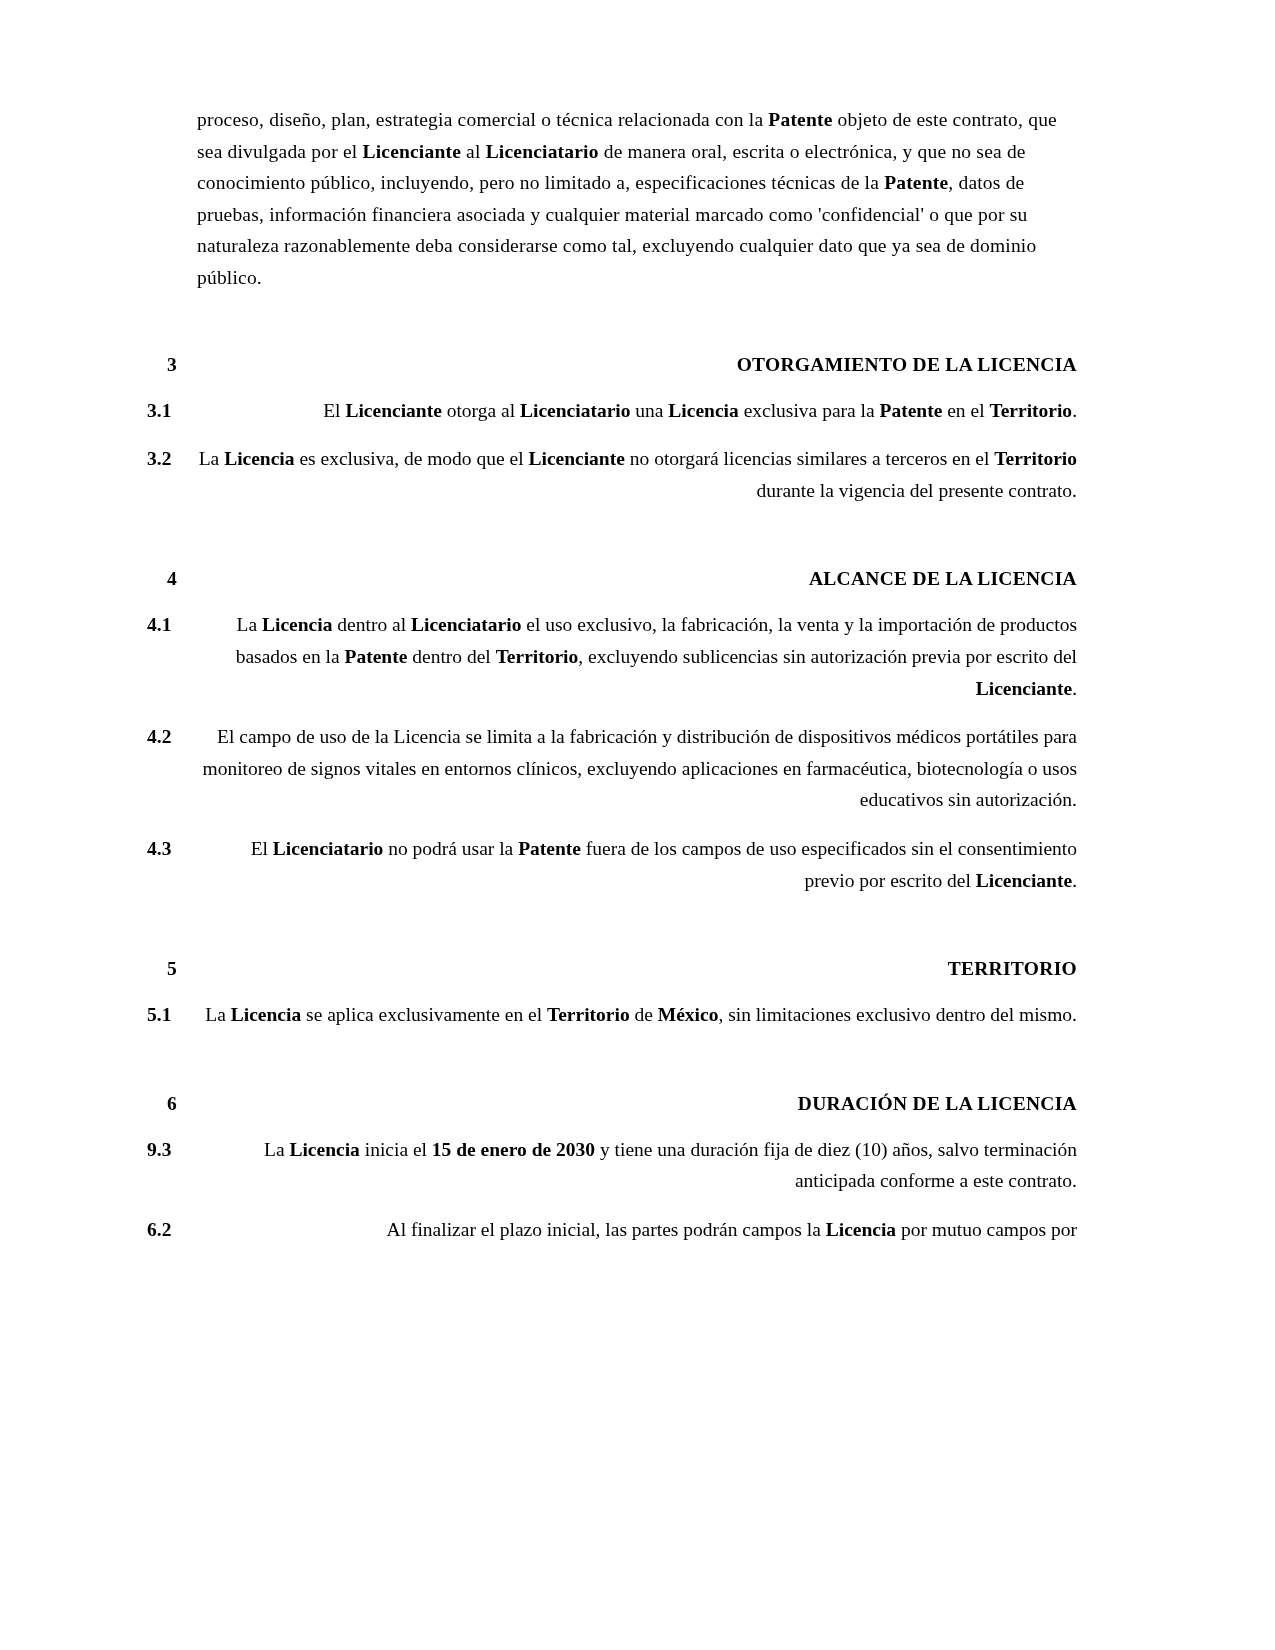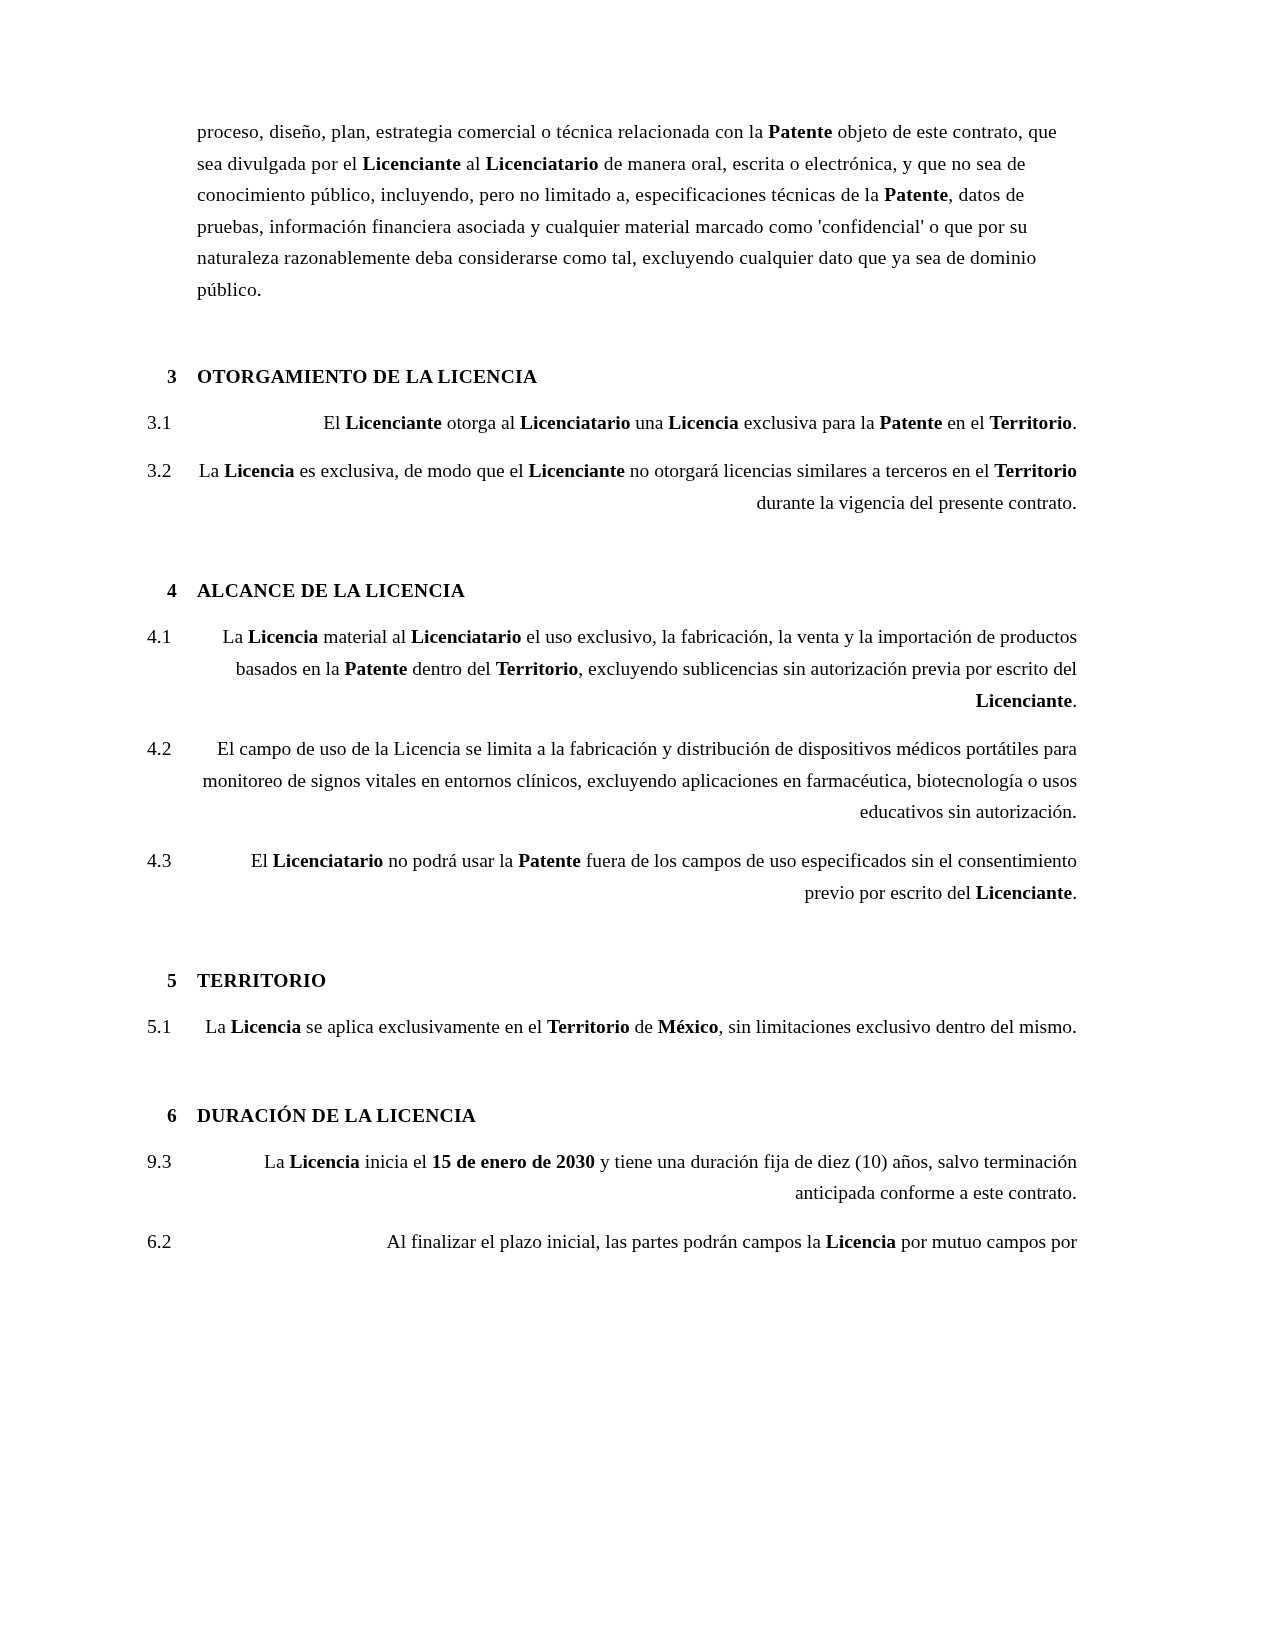--- a/index.html
+++ b/index.html
@@ -17,21 +17,21 @@
     width: 1275px;
     height: 1650px;
     background: #ffffff;
     margin: 0 auto;
     overflow: hidden;
     box-sizing: border-box;
   }
   .content {
     position: absolute;
     left: 147px;
-    top: 116px;
+    top: 104px;
     width: 930px;
   }
 
   
   .intro-para {
     margin: 0 0 0 50px;
     font-size: 19.5px;
     line-height: 31.6px;
     text-align: left;
     letter-spacing: 0.01em;
@@ -51,35 +51,37 @@
   }
   .section-heading .sec-num {
     width: 50px;
     flex: 0 0 50px;
     text-align: left;
     padding-left: 20px;
     box-sizing: border-box;
   }
   .section-heading .sec-title {
     flex: 1 1 auto;
+    text-align: right;
   }
 
   
   .clause {
     display: flex;
     align-items: baseline;
     font-size: 19.5px;
     line-height: 31.6px;
     margin-top: 17px;
   }
   .clause .cl-num {
     width: 50px;
     flex: 0 0 50px;
     text-align: left;
     box-sizing: border-box;
+    font-weight: bold;
   }
   .clause .cl-text {
     flex: 1 1 auto;
     text-align: right;
   }
 
   
   .gap-before-section { height: 58px; }
   .gap-before-section-lg { height: 60px; }
 
@@ -111,21 +113,21 @@
           </div>
         </div>
         <div class="gap-before-section-lg"></div>
         <div class="section-block">
           <div class="section-heading">
             <span class="sec-num">4</span>
             <span class="sec-title">ALCANCE DE LA LICENCIA</span>
           </div>
           <div class="clause">
             <span class="cl-num">4.1</span>
-            <span class="cl-text"><span>La </span><b>Licencia</b><span> material al </span><b>Licenciatario</b><span> el uso exclusivo, la fabricación, la venta y la importación de productos basados en la </span><b>Patente</b><span> dentro del </span><b>Territorio</b><span>, excluyendo sublicencias sin autorización previa por escrito del </span><b>Licenciante</b><span>.</span></span>
+            <span class="cl-text"><span>La </span><b>Licencia</b><span> dentro al </span><b>Licenciatario</b><span> el uso exclusivo, la fabricación, la venta y la importación de productos basados en la </span><b>Patente</b><span> dentro del </span><b>Territorio</b><span>, excluyendo sublicencias sin autorización previa por escrito del </span><b>Licenciante</b><span>.</span></span>
           </div>
           <div class="clause">
             <span class="cl-num">4.2</span>
             <span class="cl-text"><span>El campo de uso de la Licencia se limita a la fabricación y distribución de dispositivos médicos portátiles para monitoreo de signos vitales en entornos clínicos, excluyendo aplicaciones en farmacéutica, biotecnología o usos educativos sin autorización.</span></span>
           </div>
           <div class="clause">
             <span class="cl-num">4.3</span>
             <span class="cl-text"><span>El </span><b>Licenciatario</b><span> no podrá usar la </span><b>Patente</b><span> fuera de los campos de uso especificados sin el consentimiento previo por escrito del </span><b>Licenciante</b><span>.</span></span>
           </div>
         </div>

